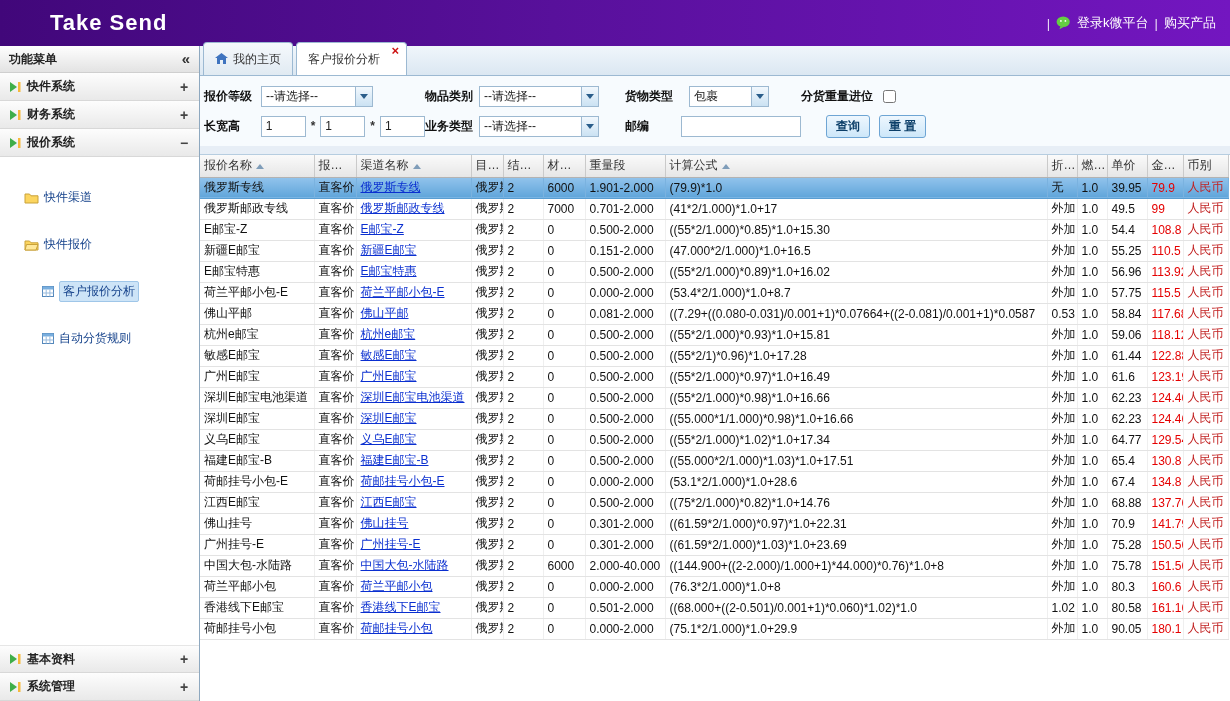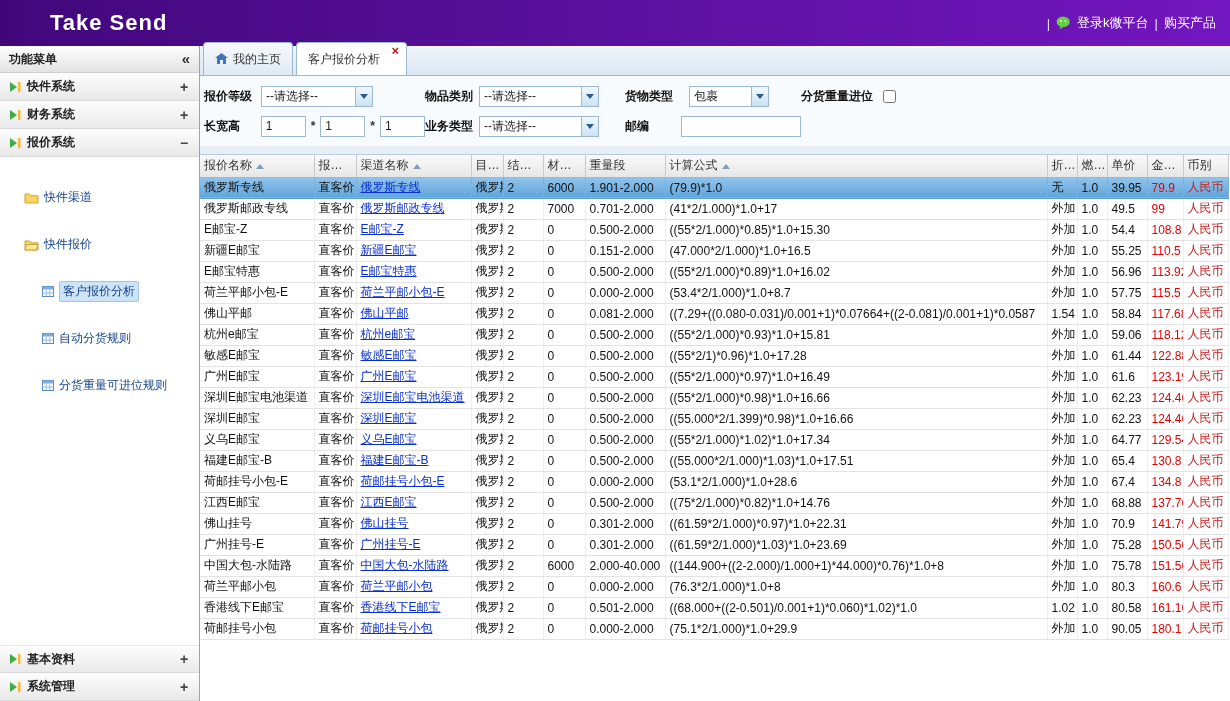--- a/index.html
+++ b/index.html
@@ -158,32 +158,20 @@
             <svg width="12" height="11">
               <rect x="0.5" y="0.5" width="11" height="10" fill="#fff" stroke="#5588bb"></rect>
               <rect x="0.5" y="0.5" width="11" height="3" fill="#79aede"></rect>
               <line x1="4.2" y1="3.5" x2="4.2" y2="10.5" stroke="#99bbdd"></line>
               <line x1="7.9" y1="3.5" x2="7.9" y2="10.5" stroke="#99bbdd"></line>
               <line x1="0.5" y1="7" x2="11.5" y2="7" stroke="#99bbdd"></line>
             </svg>
           </span>
         <span class="t-label">自动分货规则</span>
       </div>
-      <div class="tree-item lvl2">
-        <span class="t-icon">
-            <svg width="12" height="11">
-              <rect x="0.5" y="0.5" width="11" height="10" fill="#fff" stroke="#5588bb"></rect>
-              <rect x="0.5" y="0.5" width="11" height="3" fill="#79aede"></rect>
-              <line x1="4.2" y1="3.5" x2="4.2" y2="10.5" stroke="#99bbdd"></line>
-              <line x1="7.9" y1="3.5" x2="7.9" y2="10.5" stroke="#99bbdd"></line>
-              <line x1="0.5" y1="7" x2="11.5" y2="7" stroke="#99bbdd"></line>
-            </svg>
-          </span>
-        <span class="t-label">分货重量可进位规则</span>
-      </div>
     </div>
 
     <div class="side-group bottom">
       <span class="grp-icon">
           <svg width="12" height="12">
             <polygon points="1,1 8,6 1,11" fill="#3fae49"></polygon>
             <rect x="9" y="1" width="2.5" height="10" fill="#f6b93d"></rect>
           </svg>
         </span>
       <span>基本资料</span>
@@ -259,20 +247,26 @@
         <div class="fld c2" style="margin-left:0;">
           <label class="flabel lw2">业务类型</label>
           <div class="combo cw120">
             <span>--请选择--</span>
             <span class="combo-arrow"></span>
           </div>
         </div>
         <div class="fld c3">
           <label class="flabel lw3">邮编</label>
           <input class="tbox w120" value="" style="">
+        </div>
+        <div class="fld c4">
+          <div class="btns">
+            <button class="btn">查询</button>
+            <button class="btn">重 置</button>
+          </div>
         </div>
       </div>
     </div>
 
     <div class="grid">
       <table>
         <colgroup>
           <col style="width:114px">
             <col style="width:42px">
             <col style="width:115px">
@@ -397,21 +391,21 @@
   </tr>
             <tr>
     <td>佛山平邮</td>
     <td>直客价</td>
     <td class="c-link"><a>佛山平邮</a></td>
     <td>俄罗斯</td>
     <td>2</td>
     <td>0</td>
     <td>0.081-2.000</td>
     <td>((7.29+((0.080-0.031)/0.001+1)*0.07664+((2-0.081)/0.001+1)*0.0587</td>
-    <td>1.54</td>
+    <td>0.53</td>
     <td>1.0</td>
     <td>58.84</td>
     <td class="c-amount">117.68</td>
     <td class="c-cur">人民币</td>
   </tr>
             <tr>
     <td>杭州e邮宝</td>
     <td>直客价</td>
     <td class="c-link"><a>杭州e邮宝</a></td>
     <td>俄罗斯</td>
@@ -471,21 +465,21 @@
     <td class="c-cur">人民币</td>
   </tr>
             <tr>
     <td>深圳E邮宝</td>
     <td>直客价</td>
     <td class="c-link"><a>深圳E邮宝</a></td>
     <td>俄罗斯</td>
     <td>2</td>
     <td>0</td>
     <td>0.500-2.000</td>
-    <td>((55.000*2/1.399)*0.98)*1.0+16.66</td>
+    <td>((55.000*1/1.000)*0.98)*1.0+16.66</td>
     <td>外加</td>
     <td>1.0</td>
     <td>62.23</td>
     <td class="c-amount">124.46</td>
     <td class="c-cur">人民币</td>
   </tr>
             <tr>
     <td>义乌E邮宝</td>
     <td>直客价</td>
     <td class="c-link"><a>义乌E邮宝</a></td>

